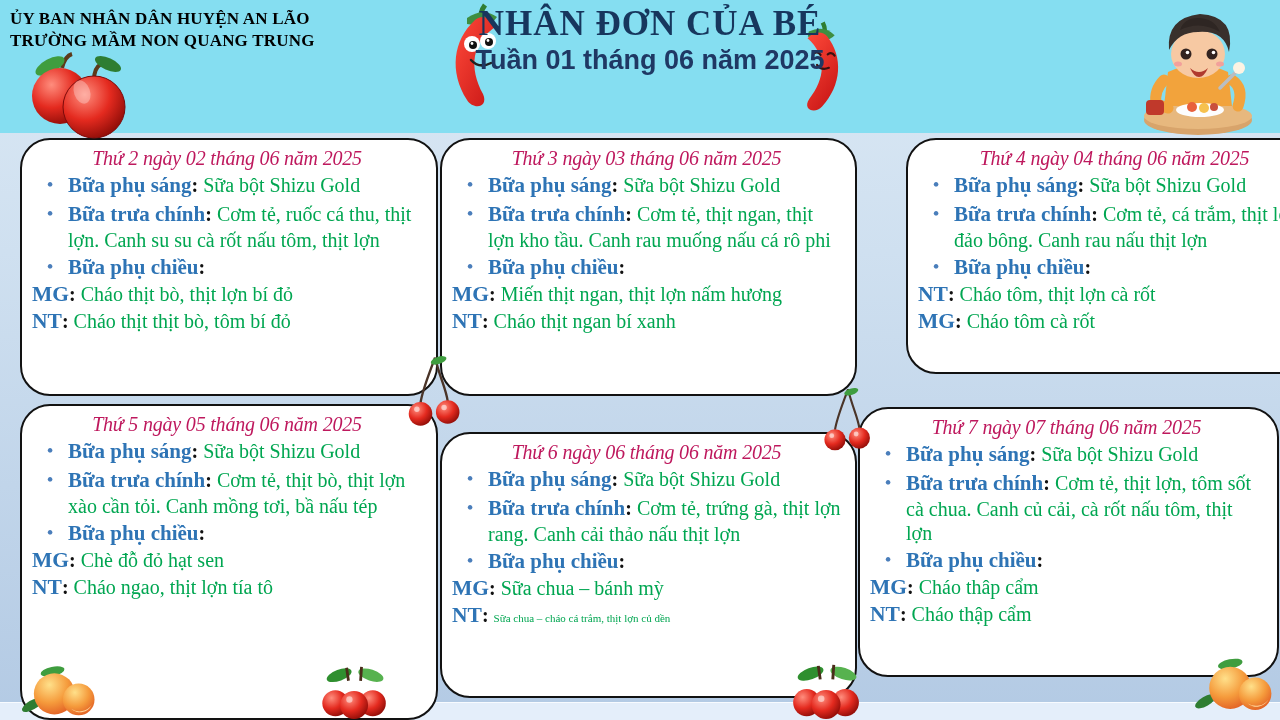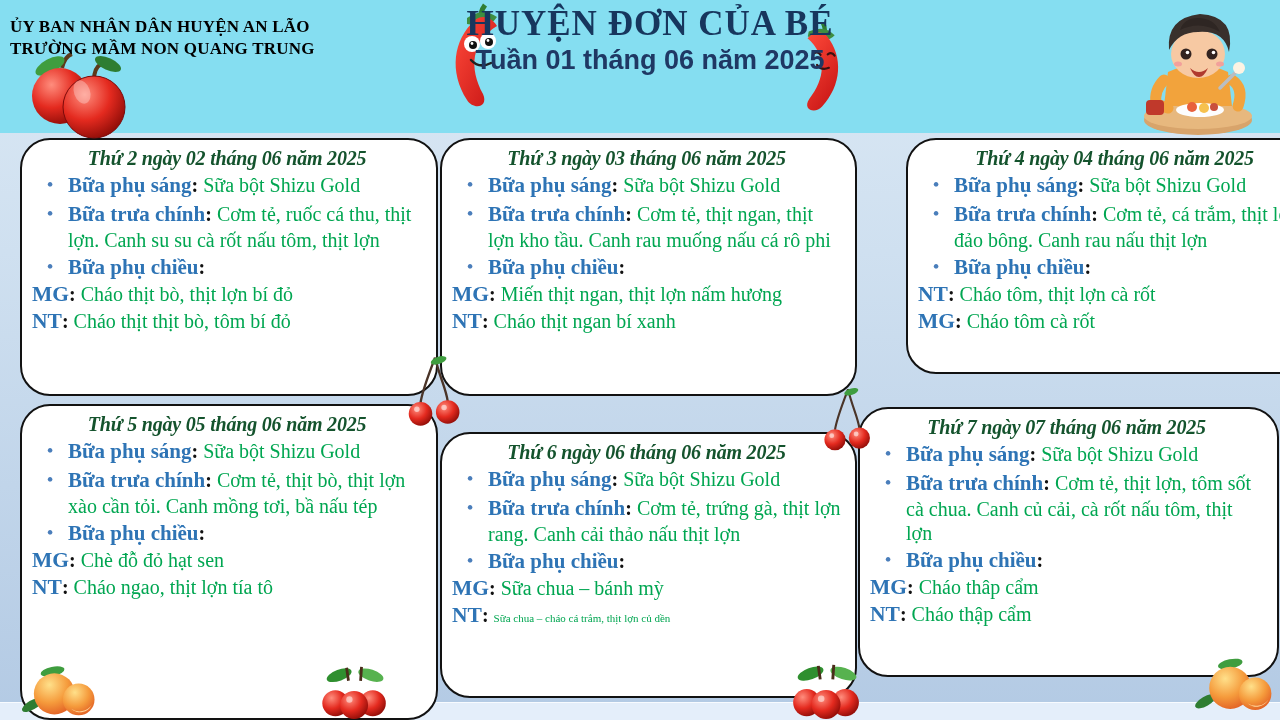--- a/index.html
+++ b/index.html
@@ -14,40 +14,40 @@
     background:#85def1;
   }
   #bottombar{
     position:absolute; left:0; top:702px; width:1280px; height:18px;
     background:#e4eefa; border-top:1px solid #f8fbff;
   }
   
   .org{
     position:absolute; left:10px; top:8px; z-index:4;
     color:#000; font-weight:bold; font-size:17px; line-height:1.32;
-    font-family:"Liberation Serif", serif; letter-spacing:.2px;margin-top:8px;
+    font-family:"Liberation Serif", serif; letter-spacing:.2px;
   }
   .hdr-center{ position:absolute; left:430px; top:4px; width:440px; z-index:4; text-align:center; }
   .hdr-center h1{
     font-size:35px; font-weight:bold; color:#17365d; letter-spacing:1px;
     font-family:"Liberation Serif", serif; line-height:1.15;
   }
   .hdr-sub{
     font-family:"Liberation Sans", sans-serif; font-weight:bold;
     font-size:27px; color:#1f3864; line-height:1.1; margin-top:2px;
   }
   .deco{ position:absolute; z-index:3; }
   
   .card{
     position:absolute; z-index:2; background:#fff;
     border:2px solid #121212; border-radius:30px;
     padding:6px 14px 4px 10px; overflow:hidden;
   }
   .card-title{
-    color:#14532d; font-weight:bold; font-style:italic;
+    color:#be185d; font-weight:normal; font-style:italic;
     font-size:20px; text-align:center; letter-spacing:-.2px;
     line-height:1.22; margin-bottom:2px; white-space:nowrap;
   }
   .meal{ display:flex; line-height:1.22; margin-top:3px; }
   .dot{ flex:0 0 36px; text-align:center; color:#4a7ebb; font-size:19px; line-height:1.28; }
   .txt{ flex:1 1 auto; }
   .lbl{ color:#2e74b5; font-weight:bold; font-size:21px; }
   .colon{ color:#111; font-weight:bold; font-size:20px; }
   .grn{ color:#00a651; font-size:20px; padding-left:5px; }
   .mgnt{ line-height:1.26; margin-top:0; }
@@ -79,21 +79,21 @@
       </linearGradient>
     </defs>
   </svg>
 
   <div class="org">
     <div>ỦY BAN NHÂN DÂN HUYỆN AN LÃO</div>
     <div>TRƯỜNG MẦM NON QUANG TRUNG</div>
   </div>
 
   <div class="hdr-center">
-    <h1>HUYỆN ĐƠN CỦA BÉ</h1>
+    <h1>NHÂN ĐƠN CỦA BÉ</h1>
     <div class="hdr-sub">Tuần 01 tháng 06 năm 2025</div>
   </div>
 
   <svg class="deco" style="left:22px;top:50px" width="114" height="90" viewBox="0 0 114 90">
     <path d="M40,18 q3,-12 10,-14" stroke="#5d3a1a" stroke-width="4" fill="none"></path>
     <path d="M72,30 q0,-12 7,-16" stroke="#5d3a1a" stroke-width="4" fill="none"></path>
     <ellipse cx="28" cy="16" rx="16" ry="7" fill="#3f9d3f" transform="rotate(-28 28 16)"></ellipse>
     <ellipse cx="86" cy="14" rx="14" ry="6" fill="#2e7d32" transform="rotate(24 86 14)"></ellipse>
     <circle cx="38" cy="46" r="28" fill="url(#redG)"></circle>
     <circle cx="72" cy="57" r="31" fill="url(#redG)" stroke="#7c0a0a" stroke-width="1"></circle>

